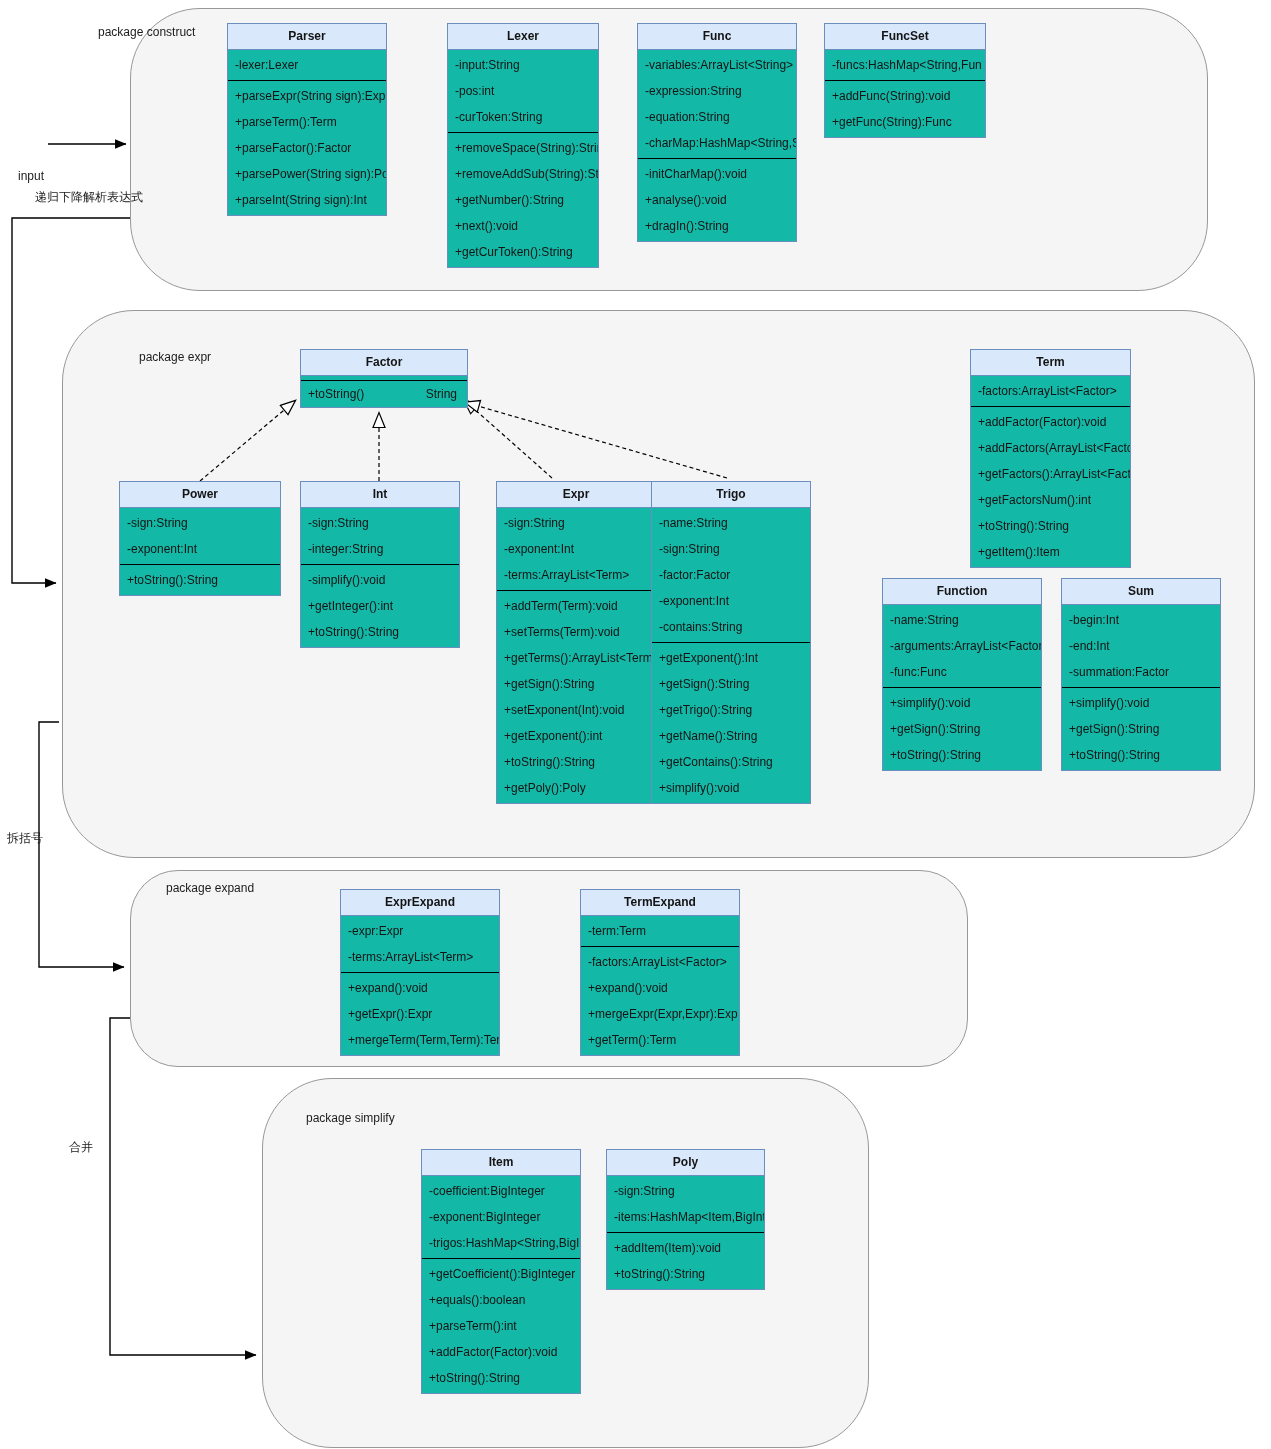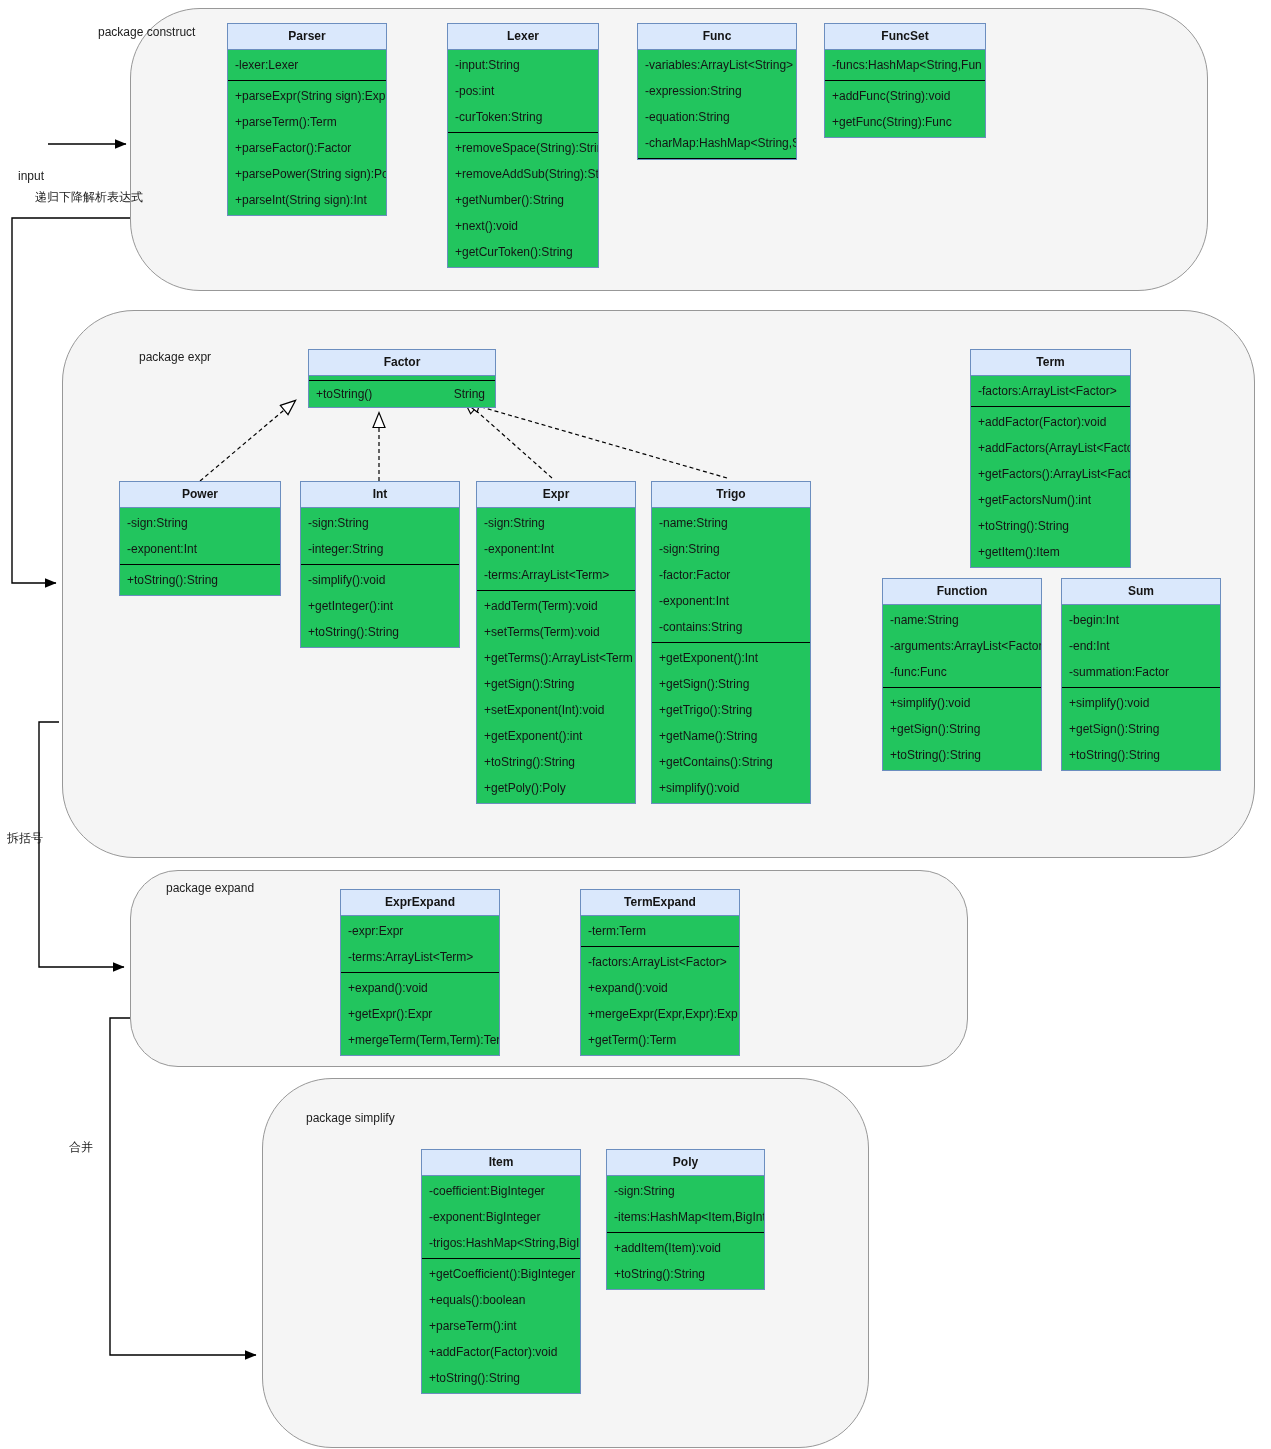--- a/index.html
+++ b/index.html
@@ -10,21 +10,21 @@
   }
   .pkg{
     position:absolute;background:#f5f5f5;border:1px solid #989898;
     box-sizing:border-box;
   }
   .pkg-label,.edge-label{
     position:absolute;font-size:12px;color:#1c1c1c;white-space:nowrap;z-index:5;
   }
   svg.connectors{position:absolute;left:0;top:0;z-index:3;pointer-events:none;}
   .uml{
-    position:absolute;background:#22c55e;border:1px solid #6c8ebf;
+    position:absolute;background:#14b8a6;border:1px solid #6c8ebf;
     box-sizing:border-box;font-size:12px;color:#141414;z-index:4;
   }
   .uml-head{
     background:#dae8fc;border-bottom:1px solid #6c8ebf;
     font-weight:bold;text-align:center;height:25px;line-height:25px;
     font-size:12px;white-space:nowrap;overflow:hidden;
   }
   .uml-attrs{border-bottom:1px solid #000;padding:2px 0;}
   .uml-methods{padding:2px 0;}
   .uml-gap{height:4px;border-bottom:1px solid #000;}
@@ -102,32 +102,37 @@
     </div>
   </div>
 <div class="uml" style="left:637px;top:23px;width:160px;">
     <div class="uml-head">Func</div>
     <div class="uml-attrs">
       <div class="uml-row">-variables:ArrayList&lt;String&gt;</div>
       <div class="uml-row">-expression:String</div>
       <div class="uml-row">-equation:String</div>
       <div class="uml-row">-charMap:HashMap&lt;String,S</div>
     </div>
+    <div class="uml-methods">
+      <div class="uml-row">-initCharMap():void</div>
+      <div class="uml-row">+analyse():void</div>
+      <div class="uml-row">+dragIn():String</div>
+    </div>
   </div>
 <div class="uml" style="left:824px;top:23px;width:162px;">
     <div class="uml-head">FuncSet</div>
     <div class="uml-attrs">
       <div class="uml-row">-funcs:HashMap&lt;String,Fun</div>
     </div>
     <div class="uml-methods">
       <div class="uml-row">+addFunc(String):void</div>
       <div class="uml-row">+getFunc(String):Func</div>
     </div>
   </div>
-<div class="uml" style="left:308px;top:349px;width:188px;">
+<div class="uml" style="left:300px;top:349px;width:168px;">
     <div class="uml-head">Factor</div>
     <div class="uml-gap"></div>
     <div class="uml-row split">
       <span>+toString()</span>
       <span>String</span>
     </div>
   </div>
 <div class="uml" style="left:970px;top:349px;width:161px;">
     <div class="uml-head">Term</div>
     <div class="uml-attrs">
@@ -157,21 +162,21 @@
     <div class="uml-attrs">
       <div class="uml-row">-sign:String</div>
       <div class="uml-row">-integer:String</div>
     </div>
     <div class="uml-methods">
       <div class="uml-row">-simplify():void</div>
       <div class="uml-row">+getInteger():int</div>
       <div class="uml-row">+toString():String</div>
     </div>
   </div>
-<div class="uml" style="left:476px;top:481px;width:160px;">
+<div class="uml" style="left:496px;top:481px;width:160px;">
     <div class="uml-head">Expr</div>
     <div class="uml-attrs">
       <div class="uml-row">-sign:String</div>
       <div class="uml-row">-exponent:Int</div>
       <div class="uml-row">-terms:ArrayList&lt;Term&gt;</div>
     </div>
     <div class="uml-methods">
       <div class="uml-row">+addTerm(Term):void</div>
       <div class="uml-row">+setTerms(Term):void</div>
       <div class="uml-row">+getTerms():ArrayList&lt;Term</div>

